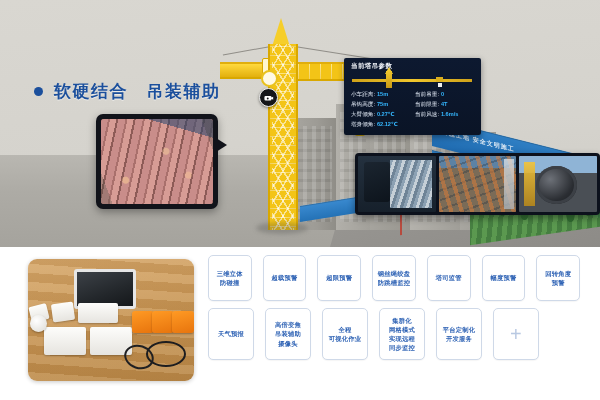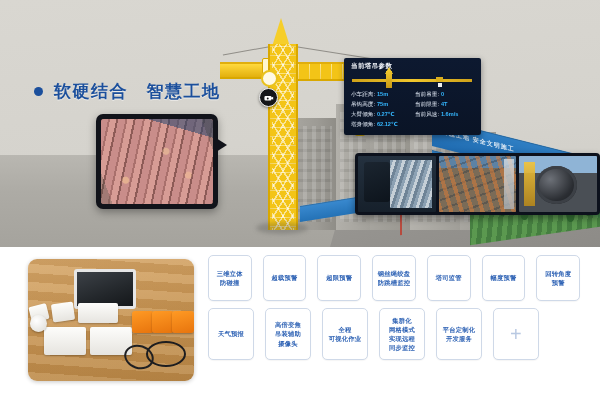--- a/index.html
+++ b/index.html
@@ -314,21 +314,21 @@
 
     <div class="callout">
       <div class="inner">
         <div class="aerial"></div>
       </div>
       <div class="callout-tail"></div>
     </div>
 
     <div class="headline">
       <span class="bullet"></span>
-      <span class="htext">软硬结合　智慧工地</span>
+      <span class="htext">软硬结合　吊装辅助</span>
     </div>
 
     <div class="params">
       <div class="p-title">当前塔吊参数</div>
       <div class="mini-crane">
         <div class="mc-jib"></div>
           <div class="mc-apex"></div>
           <div class="mc-mast"></div>
         <div class="mc-trolley"></div>
           <div class="mc-hook"></div>

